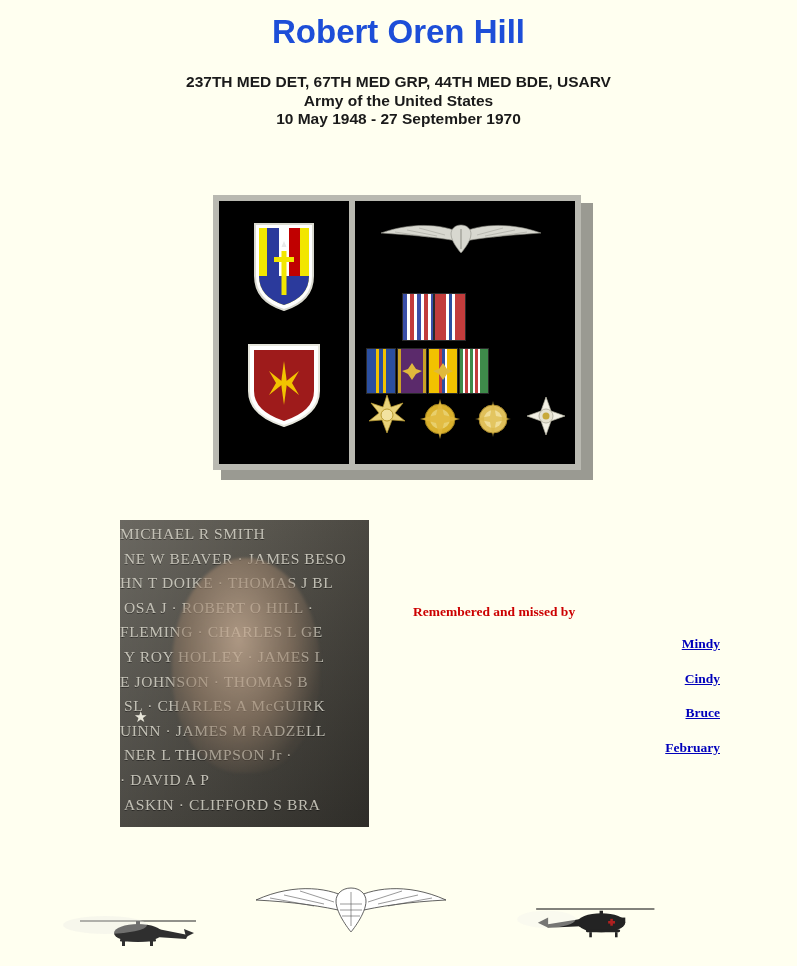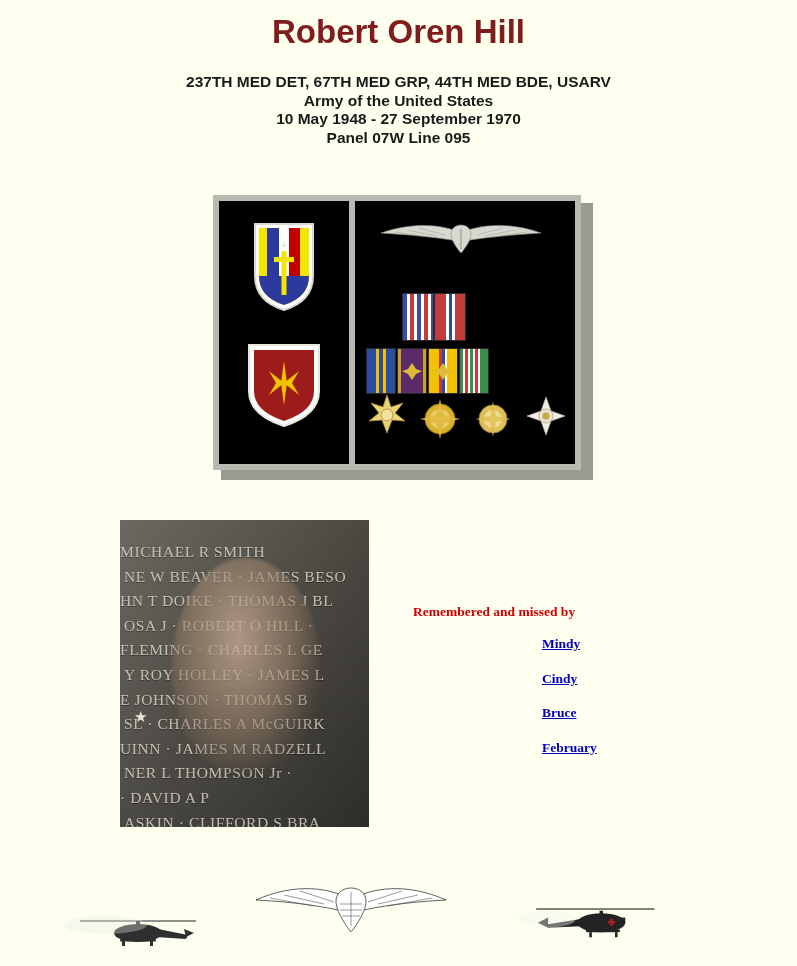--- a/index.html
+++ b/index.html
@@ -11,21 +11,21 @@
     height: 966px;
     background: #fffff0;
     font-family: "Liberation Sans", sans-serif;
     overflow: hidden;
     position: relative;
   }
   .page-title {
     text-align: center;
     font-size: 33px;
     font-weight: bold;
-    color: #7f1d1d;
+    color: #1d4ed8;
     margin: 13px 0 0 0;
     letter-spacing: 0px;
     font-family: "Liberation Sans", sans-serif;
   }
   .subtitle-block {
     text-align: center;
     margin-top: 22px;
     font-size: 15.5px;
     font-weight: bold;
     color: #1a1a1a;
@@ -159,21 +159,21 @@
     top: 38px;
     width: 148px;
     height: 215px;
     border-radius: 50% 50% 46% 46%;
     background: radial-gradient(ellipse at 45% 38%, rgba(196,170,146,0.80) 0%, rgba(150,126,104,0.62) 45%, rgba(90,78,66,0.25) 72%, rgba(80,70,60,0) 88%);
     filter: blur(1.5px);
   }
   .photo .names {
     position: absolute;
     inset: 0;
-    padding: 20px 0 0 0;
+    padding: 2px 0 0 0;
     color: rgba(225,222,210,0.82);
     font-family: "Liberation Serif", serif;
     font-size: 15.5px;
     letter-spacing: 0.6px;
     line-height: 24.6px;
     text-shadow: 0 1px 0 rgba(0,0,0,0.45);
     white-space: nowrap;
   }
   .photo .names div { padding-left: 4px; }
   .photo .names div:nth-child(odd) { padding-left: 0px; }
@@ -190,24 +190,24 @@
     position: absolute;
     left: 413px;
     top: 604px;
     color: #cc0000;
     font-family: "Liberation Serif", serif;
     font-weight: bold;
     font-size: 13.5px;
   }
   .remember-list {
     position: absolute;
-    left: 542px;
+    left: 560px;
     top: 636px;
     width: 160px;
-    text-align: left;
+    text-align: right;
   }
   .remember-list a {
     display: block;
     color: #0000bb;
     font-family: "Liberation Serif", serif;
     font-weight: bold;
     font-size: 13.5px;
     text-decoration: underline;
     margin-bottom: 18.5px;
   }
@@ -230,21 +230,20 @@
 </style>
 </head>
 <body>
 
 <h1 class="page-title">Robert Oren Hill</h1>
 
 <div class="subtitle-block">
   <div>237TH MED DET, 67TH MED GRP, 44TH MED BDE, USARV</div>
   <div>Army of the United States</div>
   <div>10 May 1948 - 27 September 1970</div>
-  <div>Panel 07W Line 095</div>
 </div>
 
 <div class="plaque-wrap">
   <div class="plaque-shadow"></div>
   <div class="plaque">
 
     <div class="panel-left">
 
       <svg class="crest-1" viewBox="0 0 64 92">
         <path d="M3 3 H61 V55 Q61 80 32 89 Q3 80 3 55 Z" fill="#ffffff" stroke="#d9d9cf" stroke-width="2"></path>

